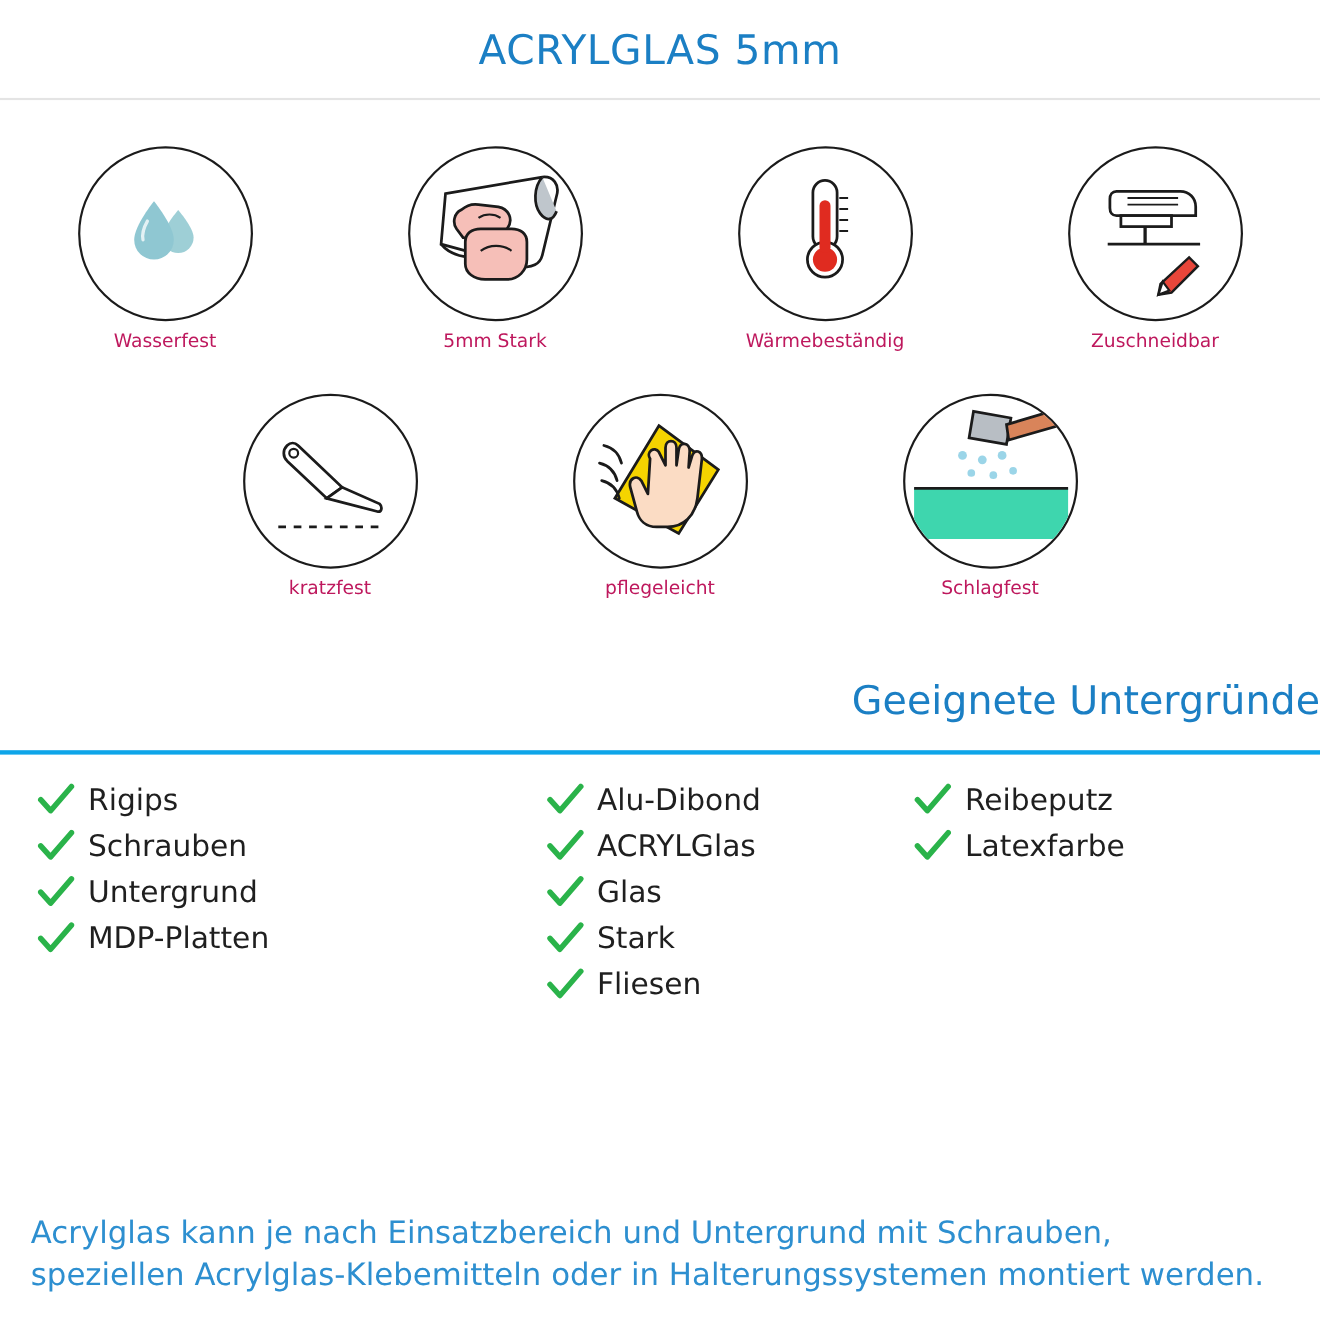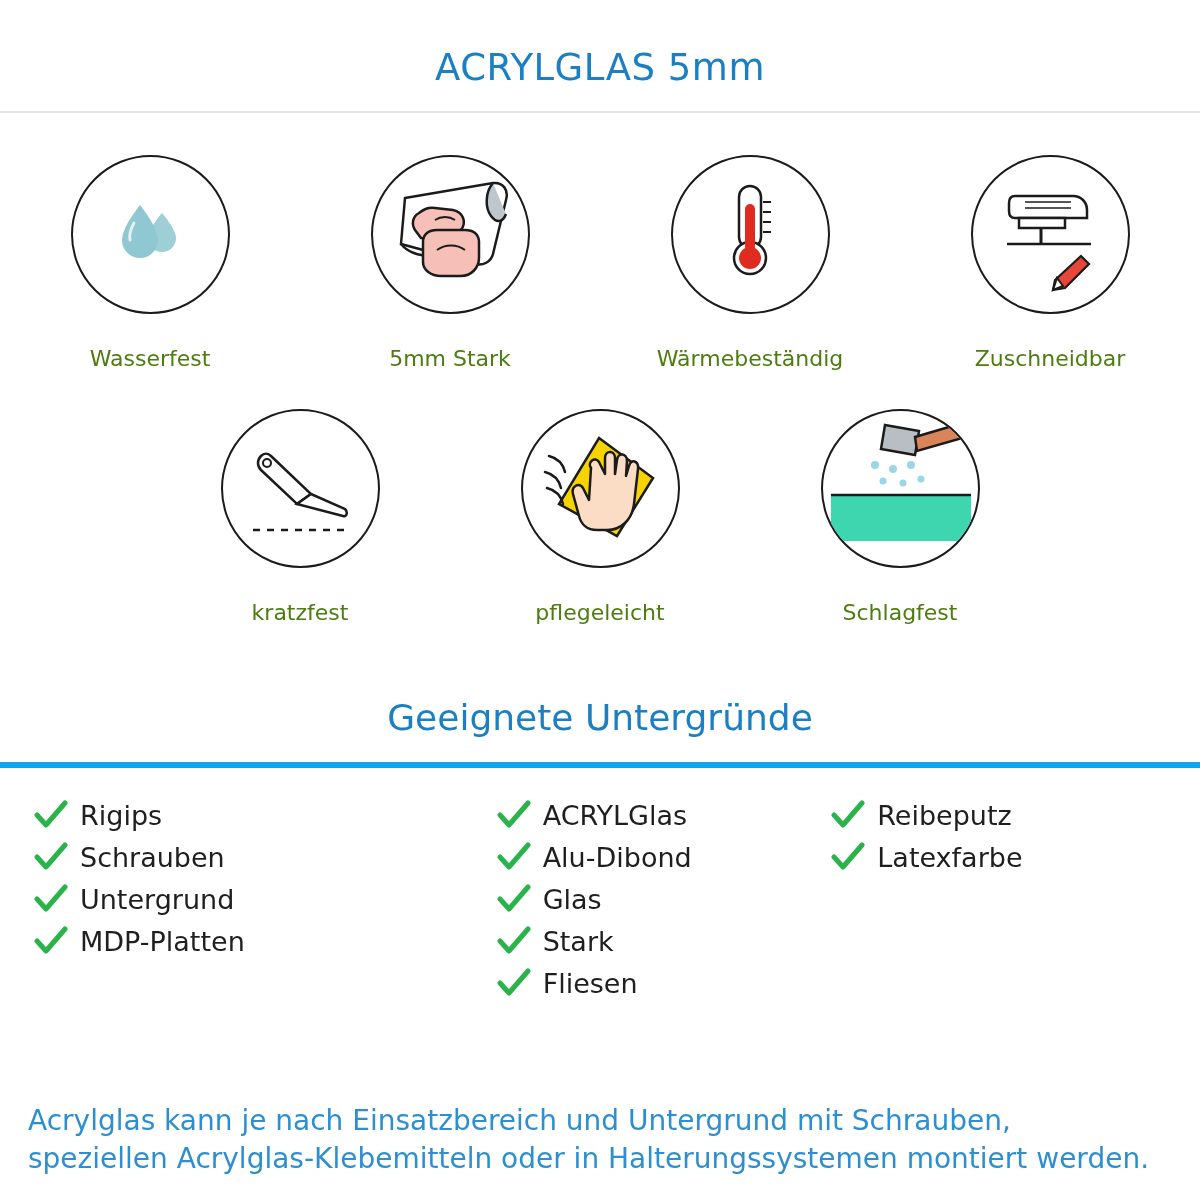--- a/index.html
+++ b/index.html
@@ -17,21 +17,21 @@
   .page {
     width: 1200px;
     height: 1200px;
     position: relative;
     box-sizing: border-box;
   }
 
   
   .header {
     text-align: center;
-    padding-top: 46px;
+    padding-top: 24px;
     padding-bottom: 22px;
     border-bottom: 2px solid #e4e4e4;
   }
   .header-title {
     font-size: 37px;
     color: #1b7fc4;
     letter-spacing: 0.5px;
     font-weight: 400;
   }
 
@@ -56,36 +56,36 @@
     border: 2.5px solid #1b1b1b;
     border-radius: 50%;
     position: relative;
     overflow: hidden;
     background: #fff;
     display: flex;
     align-items: center;
     justify-content: center;
   }
   .feature-label {
-    margin-top: 32px;
-    font-size: 22px;
-    color: #4d7c0f;
+    margin-top: 8px;
+    font-size: 17px;
+    color: #be185d;
     text-align: center;
     white-space: nowrap;
   }
   .feature-row.row-2 {
     margin-top: 38px;
   }
 
   
   .subhead {
-    text-align: center;
+    text-align: right;
     margin-top: 72px;
     padding-bottom: 24px;
-    border-bottom: 6px solid #0ea5e9;
+    border-bottom: 4px solid #0ea5e9;
   }
   .subhead-title {
     font-size: 36px;
     color: #1b7fc4;
     font-weight: 400;
   }
 
   
   .checklist {
     display: flex;
@@ -94,21 +94,20 @@
   }
   .check-col {
     display: flex;
     flex-direction: column;
   }
   .check-col.c1 { width: 470px; }
   .check-col.c2 { width: 340px; }
   .check-col.c3 { width: 340px; }
   .check-item {
     display: flex;
-    align-items: center;
     height: 42px;
   }
   .check-icon {
     width: 34px;
     height: 30px;
     margin-right: 12px;
     flex: 0 0 auto;
     position: relative;
   }
   .check-icon svg { display: block; }
@@ -306,29 +305,29 @@
       </div>
     </div>
 
     <div class="check-col c2">
       <div class="check-item">
         <span class="check-icon">
             <svg width="34" height="30" viewBox="0 0 34 30">
               <path d="M3 15 L12 25 L31 3" fill="none" stroke="#2ab34a" stroke-width="5" stroke-linecap="round" stroke-linejoin="round"></path>
             </svg>
           </span>
+        <span class="check-label">Alu-Dibond</span>
+      </div>
+      <div class="check-item">
+        <span class="check-icon">
+            <svg width="34" height="30" viewBox="0 0 34 30">
+              <path d="M3 15 L12 25 L31 3" fill="none" stroke="#2ab34a" stroke-width="5" stroke-linecap="round" stroke-linejoin="round"></path>
+            </svg>
+          </span>
         <span class="check-label">ACRYLGlas</span>
-      </div>
-      <div class="check-item">
-        <span class="check-icon">
-            <svg width="34" height="30" viewBox="0 0 34 30">
-              <path d="M3 15 L12 25 L31 3" fill="none" stroke="#2ab34a" stroke-width="5" stroke-linecap="round" stroke-linejoin="round"></path>
-            </svg>
-          </span>
-        <span class="check-label">Alu-Dibond</span>
       </div>
       <div class="check-item">
         <span class="check-icon">
             <svg width="34" height="30" viewBox="0 0 34 30">
               <path d="M3 15 L12 25 L31 3" fill="none" stroke="#2ab34a" stroke-width="5" stroke-linecap="round" stroke-linejoin="round"></path>
             </svg>
           </span>
         <span class="check-label">Glas</span>
       </div>
       <div class="check-item">

